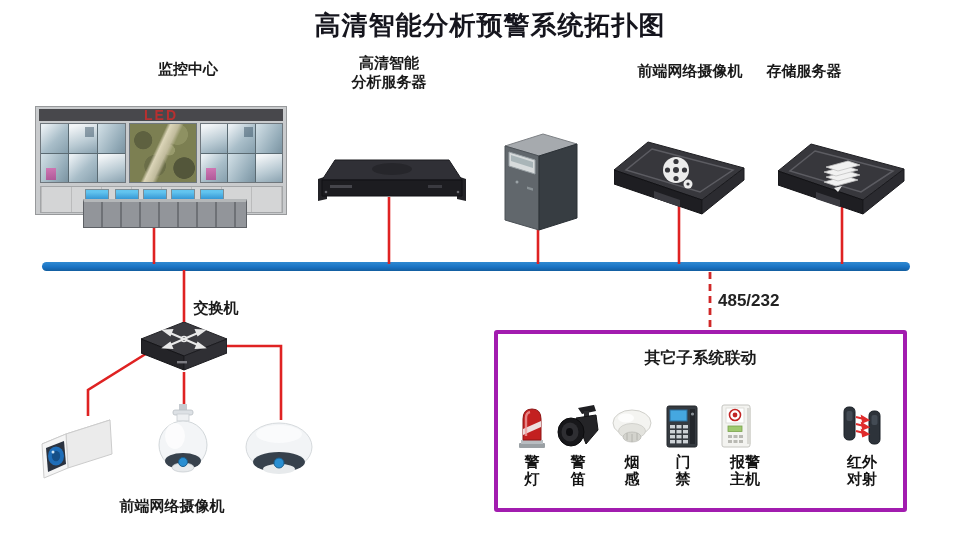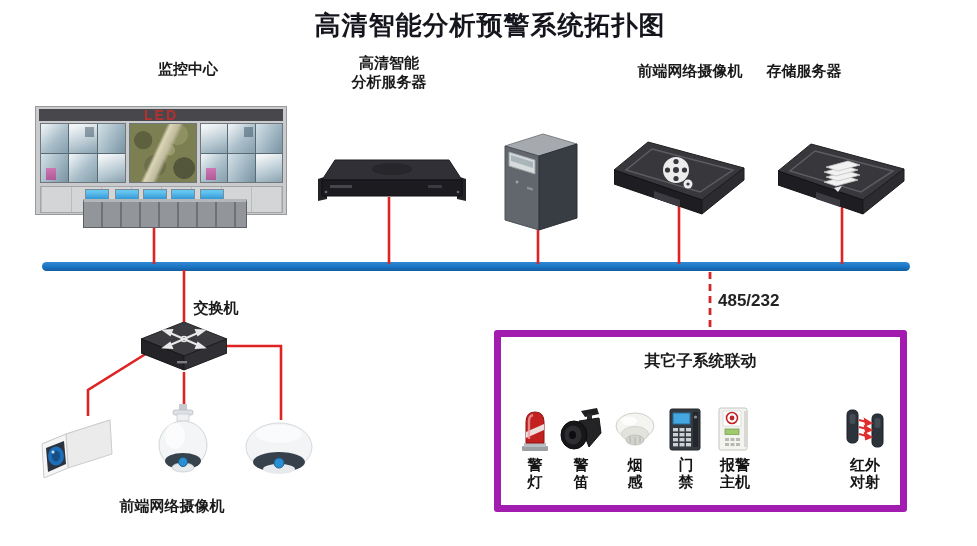--- a/index.html
+++ b/index.html
@@ -41,21 +41,21 @@
   #ws-row{position:absolute;left:40px;top:186px;width:243px;height:27px;background:#d4d5d6;
       border:1px solid #a3a5a7;box-sizing:border-box;
       background-image:repeating-linear-gradient(90deg,rgba(0,0,0,.12) 0 1px,transparent 1px 30px);}
   .ws-screen{position:absolute;top:189px;width:24px;height:16px;border:1px solid #7d8c94;box-sizing:border-box;
       background:linear-gradient(#62c4ef 15%,#1577c2);}
   #desk{position:absolute;left:83px;top:199px;width:164px;height:29px;
       background:repeating-linear-gradient(90deg,#92959a 0 17px,#6e7176 17px 19px);
       border:1px solid #5d6065;border-top:3px solid #b4b7b9;box-sizing:border-box;}
   
   #subsys-box{position:absolute;left:494px;top:330px;width:413px;height:182px;box-sizing:border-box;
-      border:7px solid #a21caf;border-radius:3px;background:#fff;}
+      border:4px solid #a21caf;border-radius:3px;background:#fff;}
   #subsys-title{position:absolute;left:50%;top:14px;transform:translateX(-50%);
       font-size:16px;font-weight:700;white-space:nowrap;color:#1a1a1a;}
   .sub-item{position:absolute;top:68px;display:flex;flex-direction:column;align-items:center;}
   .sub-label{margin-top:3px;font-size:15px;font-weight:700;line-height:17px;text-align:center;color:#141414;}
   .sub-label span{display:block;}
 </style>
 </head>
 <body>
 
 <div id="page">
@@ -292,21 +292,21 @@
             <rect x="22" y="38" width="5" height="3.4"></rect>
         </g>
         <circle cx="31.5" cy="12" r="1.6" fill="#8a9298"></circle>
       </svg>
       <div class="sub-label">
         <span>门</span>
           <span>禁</span>
       </div>
     </div>
 
-    <div class="sub-item" style="left:206px;width:56px;">
+    <div class="sub-item" style="left:206px;width:56px;align-items:flex-end;">
       <svg width="44" height="48" viewBox="0 0 44 48">
         <rect x="6" y="3" width="28" height="42" rx="2" fill="#f3f3f0" stroke="#c5c5c0" stroke-width="1"></rect>
         <rect x="31" y="6" width="4" height="36" fill="#d9d9d4"></rect>
         <rect x="10" y="6" width="18" height="15" fill="#ffffff" stroke="#d8d8d2" stroke-width="0.8"></rect>
         <circle cx="19" cy="13" r="5.5" fill="#ffffff" stroke="#c22525" stroke-width="1.6"></circle>
         <circle cx="19" cy="13" r="2.4" fill="#c22525"></circle>
         <rect x="12" y="24" width="14" height="5.5" fill="#9fc96f" stroke="#79a24d" stroke-width="0.8"></rect>
         <g fill="#b9b9b3">
           <rect x="12" y="33" width="4" height="3"></rect>
             <rect x="17.5" y="33" width="4" height="3"></rect>

